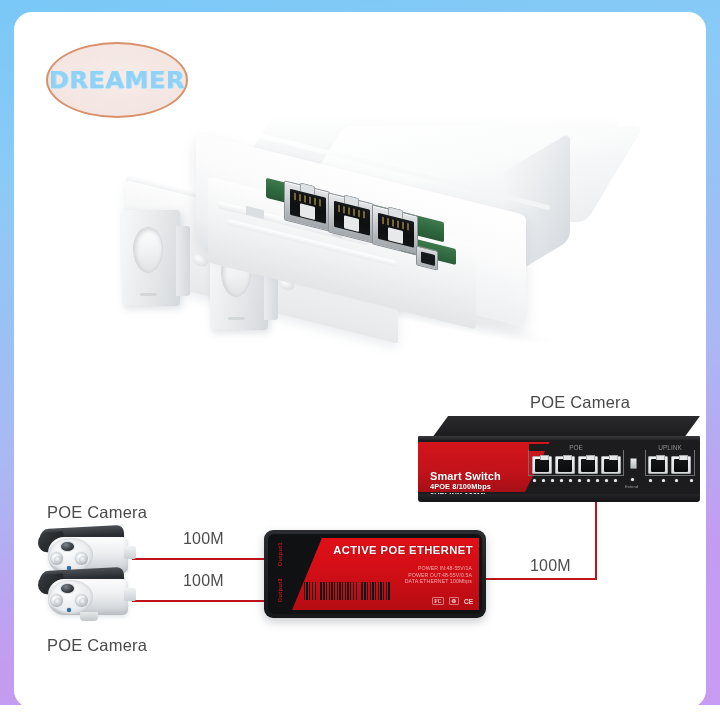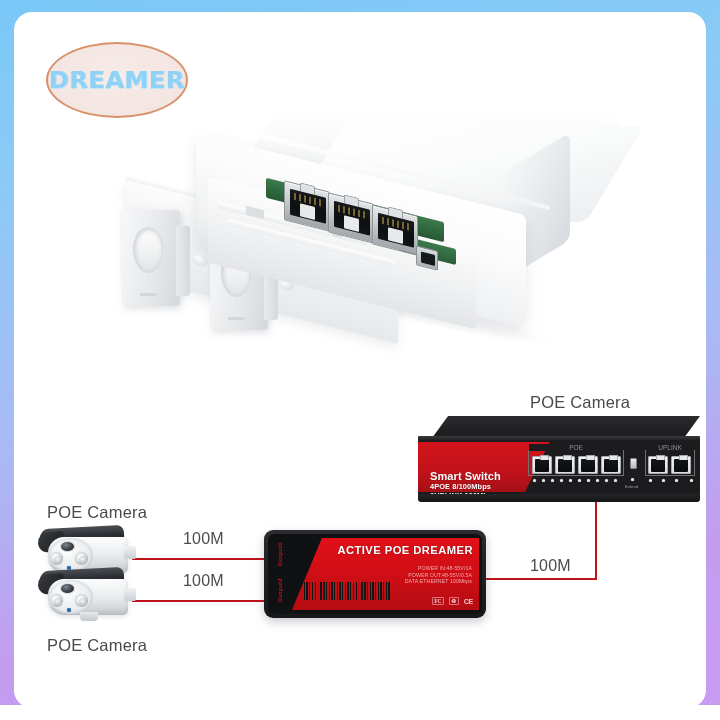--- a/index.html
+++ b/index.html
@@ -537,21 +537,21 @@
           <div class="led" style="left:213px; top:38px;"></div>
           <div class="sw-button-cap" style="left:207px; top:44px;">Extend</div>
         </div>
         <div class="sw-bottom"></div>
       </div>
 
       <div id="repeater">
         <div class="rp-shell">
           <div class="rp-inner">
             <div class="rp-red"></div>
-            <div class="rp-title">ACTIVE POE DREAMER</div>
+            <div class="rp-title">ACTIVE POE ETHERNET</div>
             <div class="rp-specs">
               <div>POWER IN:48-55V/1A</div>
               <div>POWER OUT:48-55V/0.5A</div>
               <div>DATA:ETHERNET 100Mbps</div>
             </div>
             <div class="rp-barcode"></div>
             <div class="rp-certs">
               <span class="cert">FC</span>
               <span class="cert">♻</span>
               <span class="cert nb">CE</span>

